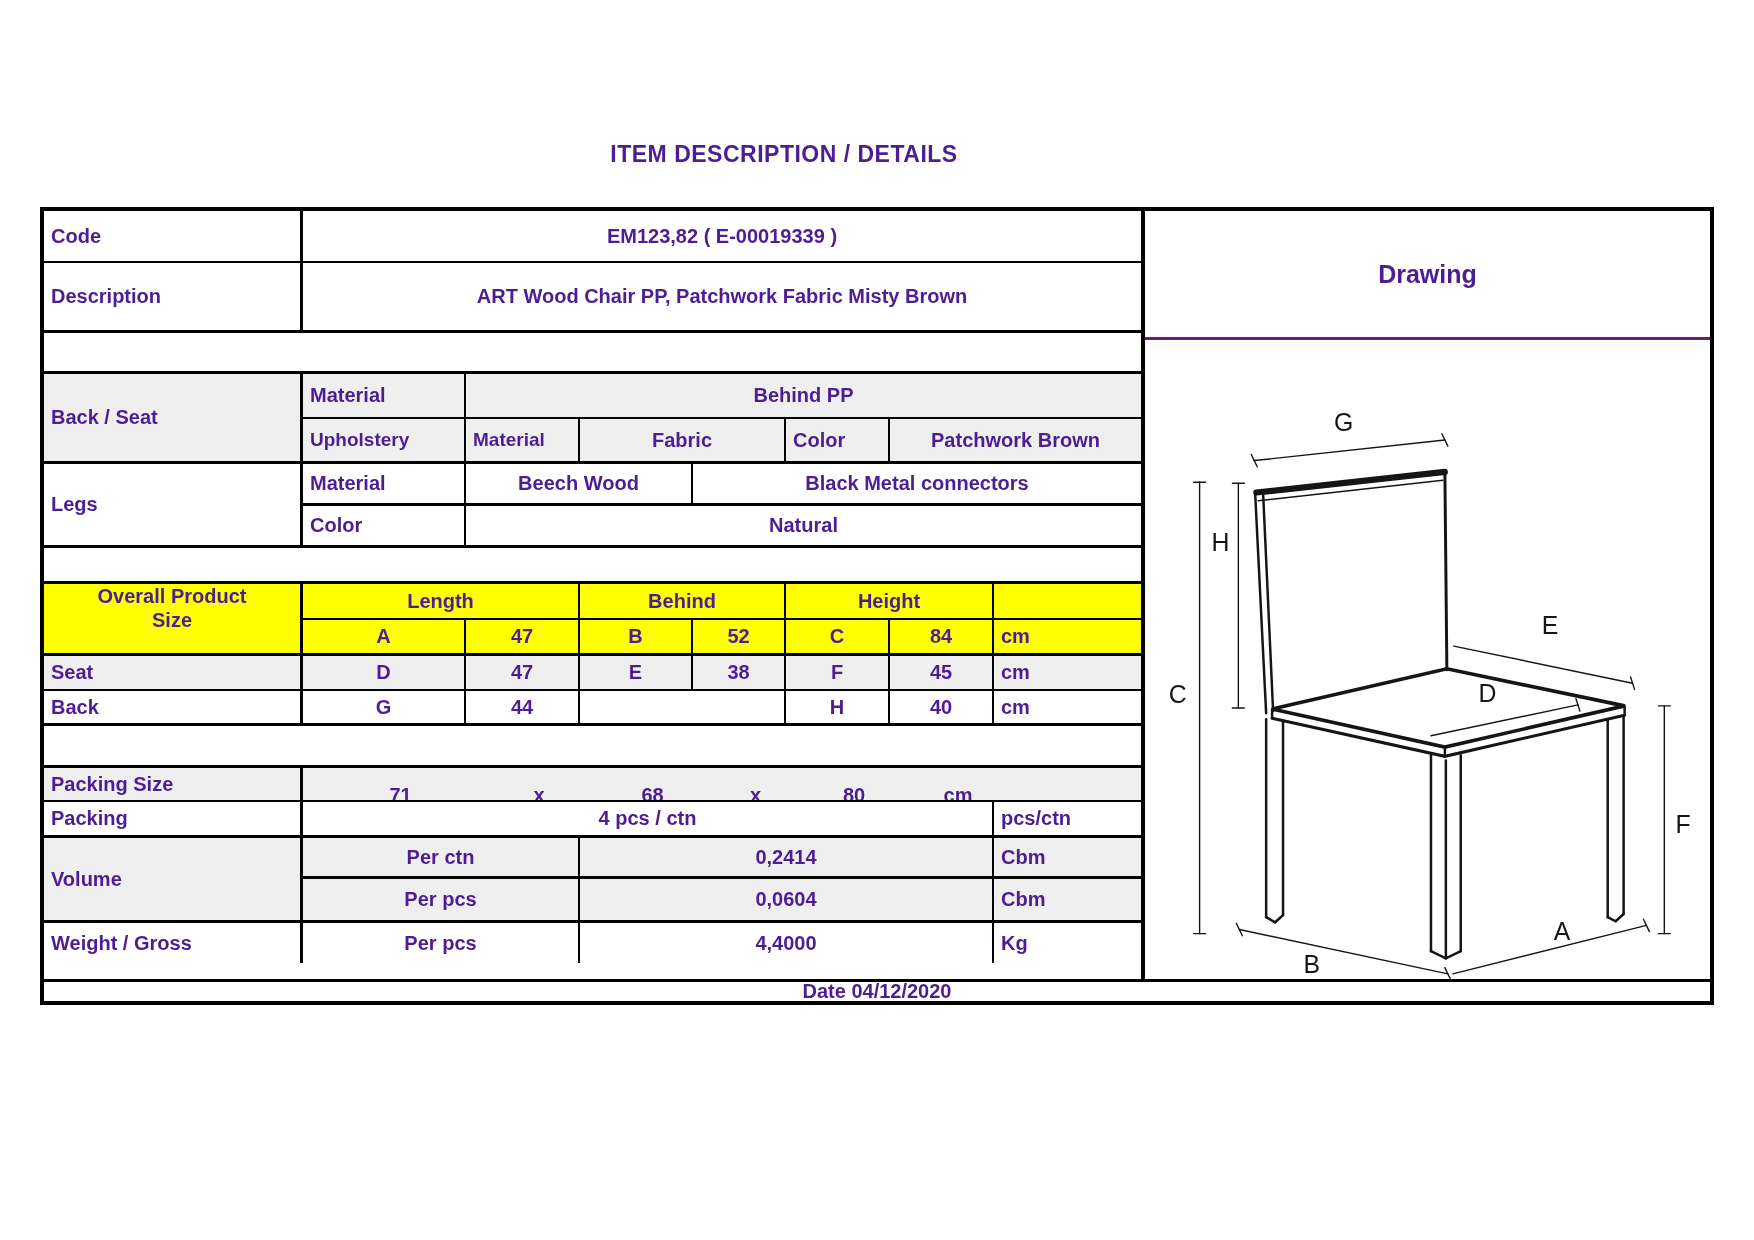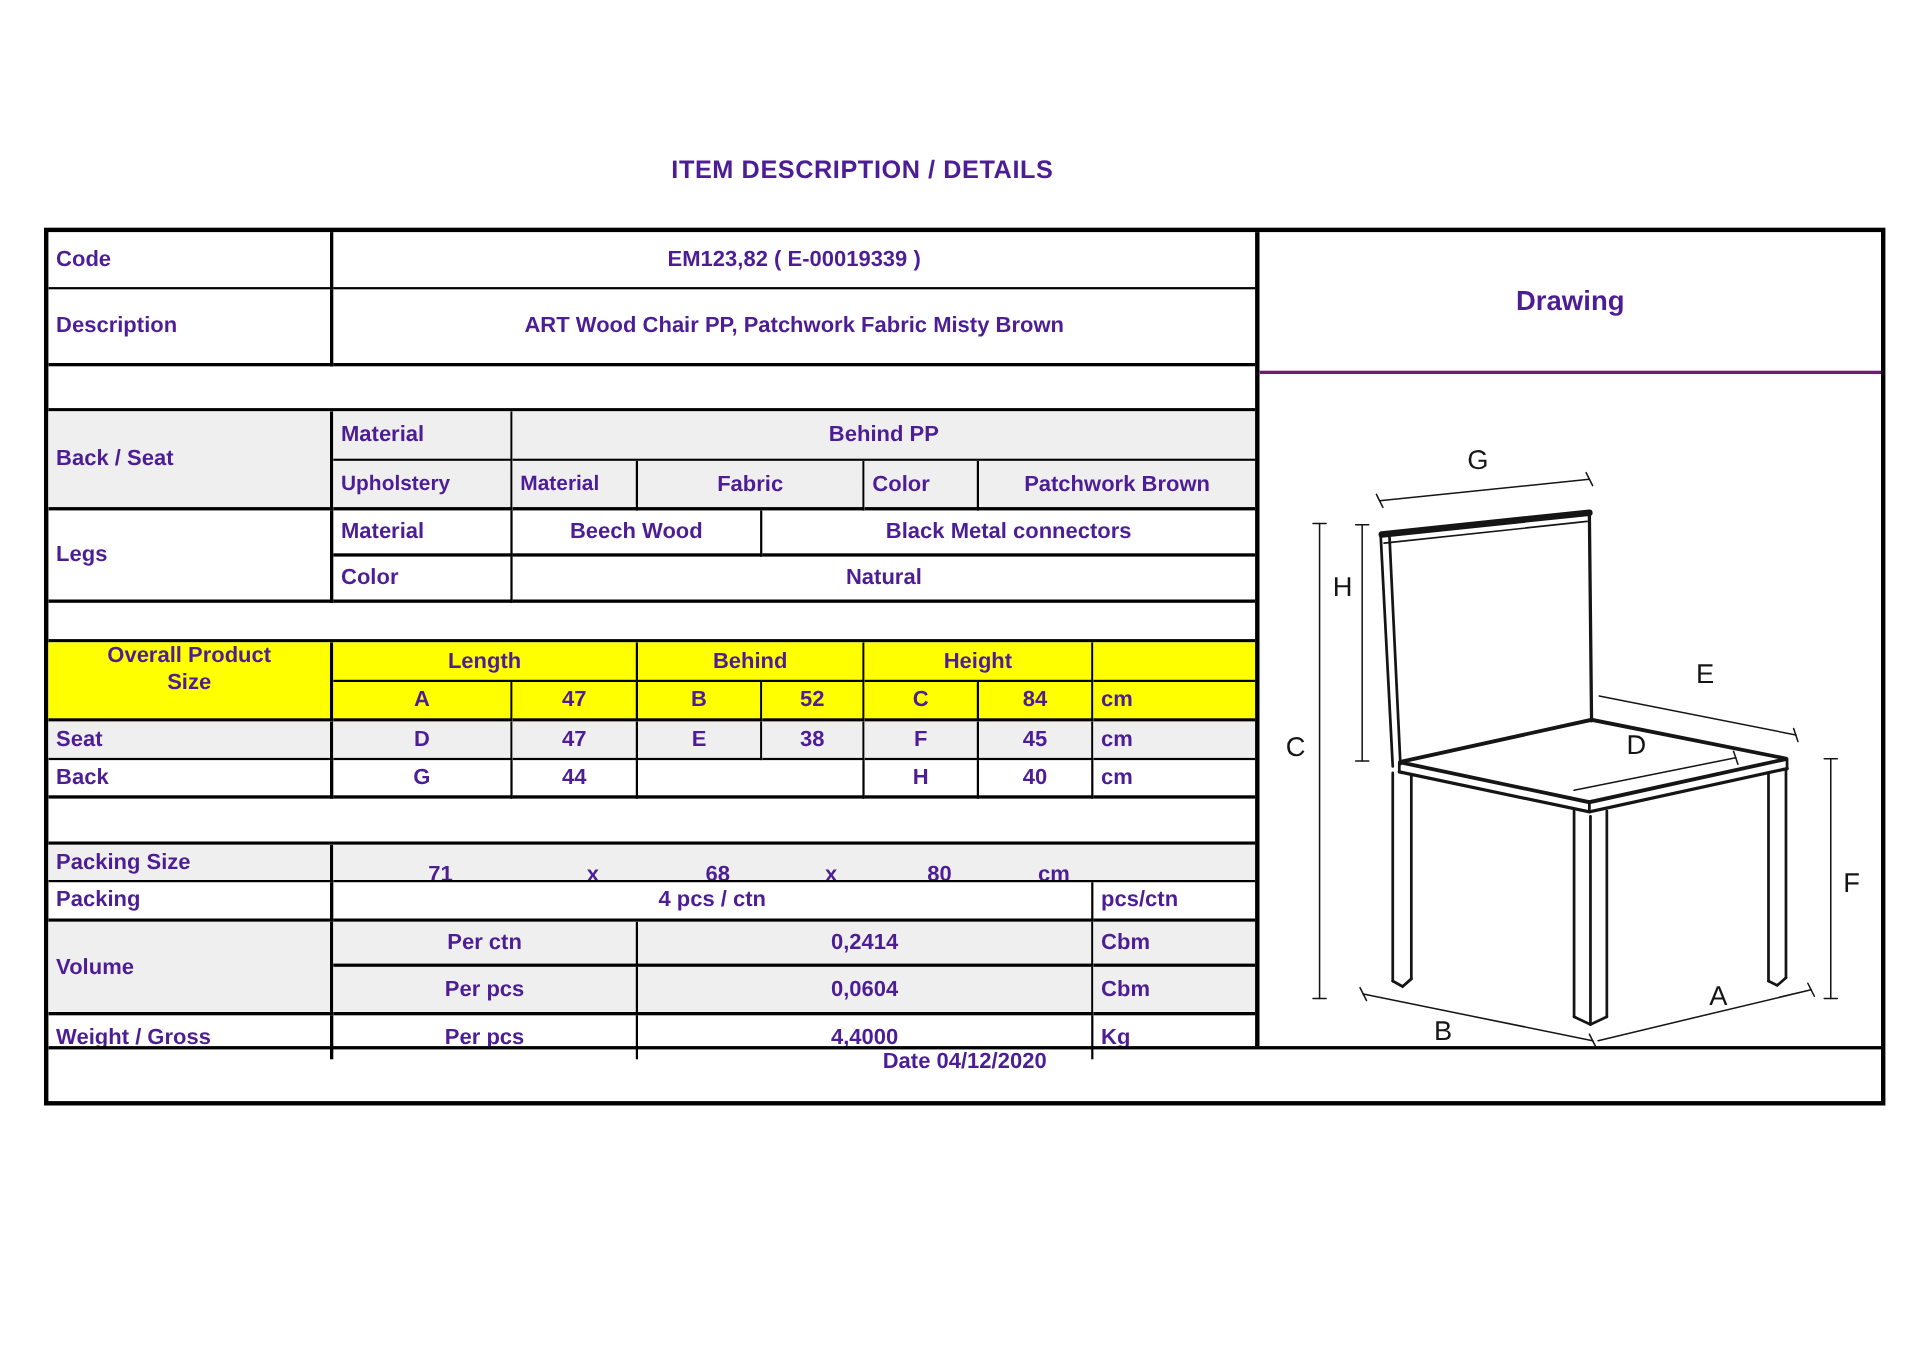--- a/index.html
+++ b/index.html
@@ -11,21 +11,21 @@
        border:4px solid #000;box-sizing:border-box;display:flex;flex-direction:column;}
   .top{display:flex;flex:1;min-height:0;}
   .left-table{width:1097px;display:grid;
       grid-template-columns:259px 163px 114px 113px 93px 104px 104px 147px;
       grid-template-rows:52px 70px 41px 45px 45px 42px 42px 36px 36px 36px 35px 35px 42px 34px 36px 41px 44px 40px;}
   .draw-col{flex:1;border-left:4px solid #000;display:flex;flex-direction:column;min-width:0;}
   .draw-header{height:129px;border-bottom:3px solid #701a75;display:flex;align-items:center;
        justify-content:center;font-size:25px;box-sizing:border-box;}
   .draw-area{flex:1;position:relative;}
   .draw-area svg{position:absolute;inset:0;width:100%;height:100%;}
-  .date-row{height:50px;border-top:3px solid #000;display:flex;
+  .date-row{height:22px;border-top:3px solid #000;display:flex;align-items:center;
        justify-content:center;font-size:20px;box-sizing:border-box;}
 
   .c{border-right:2px solid #000;border-bottom:2px solid #000;box-sizing:border-box;
      display:flex;align-items:center;font-size:20px;padding:0 7px;overflow:hidden;white-space:nowrap;}
   .center{justify-content:center;padding:0;}
   .thickR{border-right-width:3px;}
   .thickB{border-bottom-width:3px;}
   .noR{border-right:none;}
   .noB{border-bottom:none;}
   .gray{background:#efefef;}

